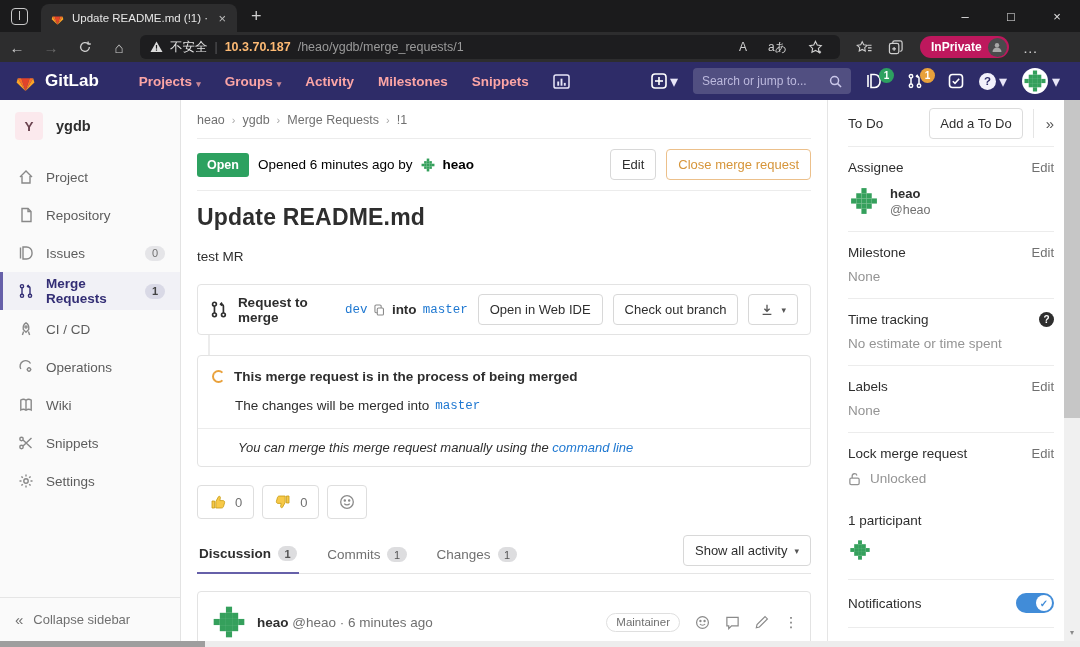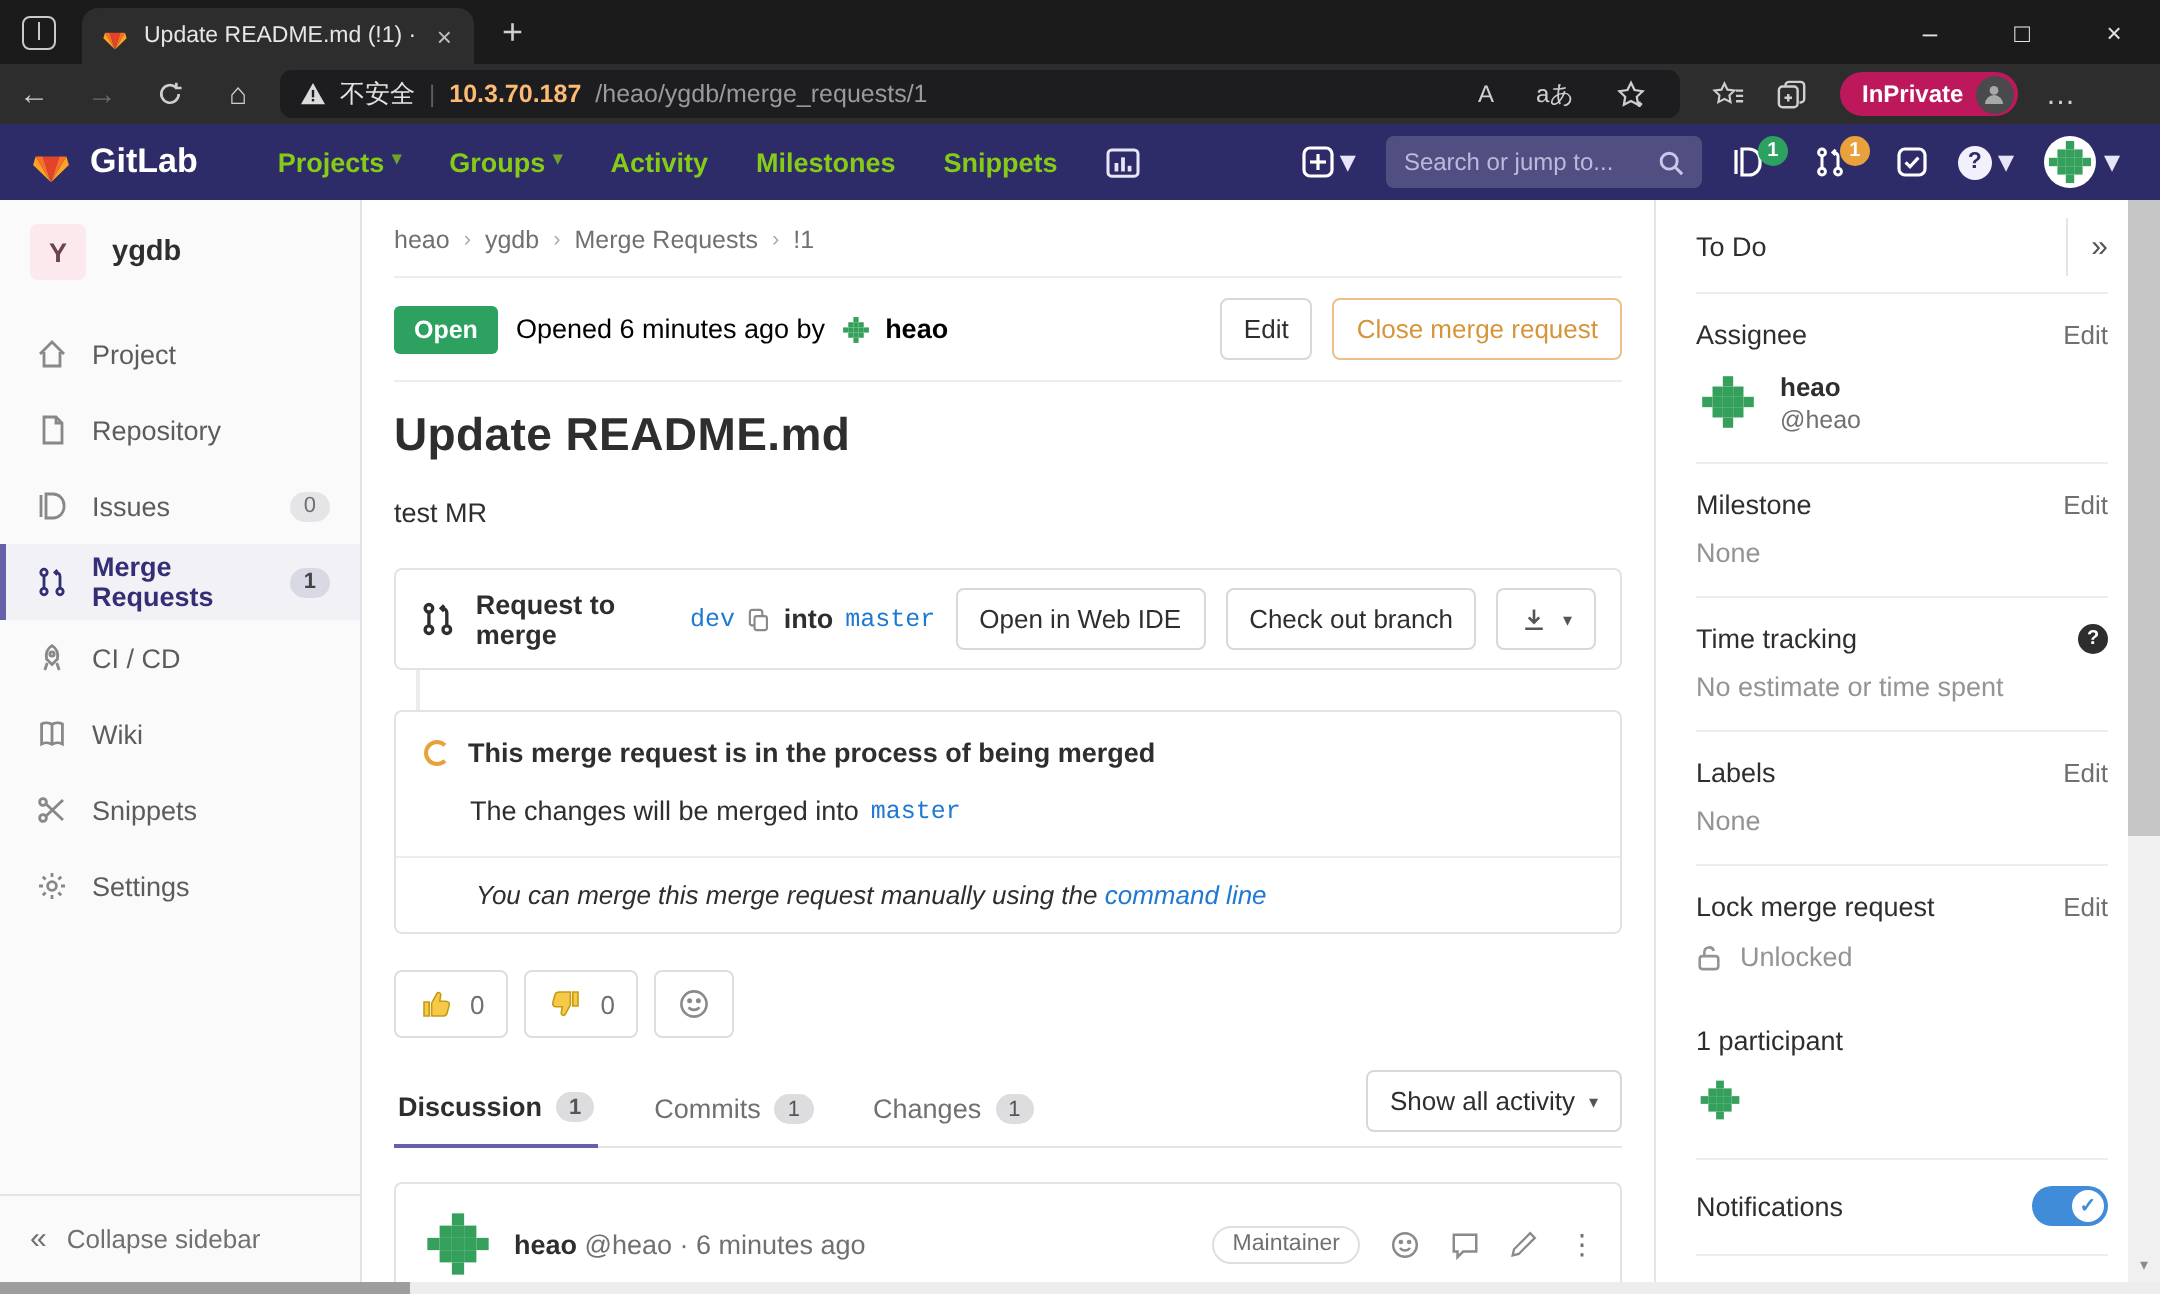--- a/index.html
+++ b/index.html
@@ -33,21 +33,21 @@
   .inprivate{margin-left:16px;display:flex;align-items:center;background:#be185d;border-radius:12px;height:22px;padding:0 2px 0 11px;gap:6px}
   .inprivate-label{color:#fff;font-size:12px;font-weight:700}
   .inp-avatar{width:19px;height:19px;border-radius:50%;background:#4a4a4c;display:flex;align-items:center;justify-content:center}
   .ellipsis{margin-left:14px;margin-right:12px;color:#cfcfcf;font-size:15px;letter-spacing:1px}
 
   
   .glnav{position:absolute;top:62px;left:0;right:0;height:38px;background:#2e2c68;display:flex;align-items:center;color:#e7e5f7}
   .brand{display:flex;align-items:center;gap:8px;margin-left:14px}
   .brand-name{font-size:17px;font-weight:700;color:#fff}
   .glmenu{display:flex;align-items:center;gap:24px;margin-left:40px;font-size:13.5px;font-weight:700}
-  .glmenu .mi{display:flex;align-items:flex-start;gap:4px;color:#84cc16}
+  .glmenu .mi{display:flex;align-items:flex-end;gap:4px;color:#fca5a5}
   .mi .caret{font-size:9px;opacity:.75}
   .glright{margin-left:auto;display:flex;align-items:center;gap:15px;margin-right:20px}
   .glplus{display:flex;align-items:center;gap:3px}
   .glsearch{width:158px;height:26px;background:rgba(255,255,255,.17);border-radius:4px;display:flex;align-items:center;padding:0 9px;gap:6px}
   .glsearch .ph{flex:1;font-size:12px;color:#bcb9dd;white-space:nowrap;overflow:hidden}
   .counted{position:relative;padding-right:10px}
   .glbadge{position:absolute;top:-5px;right:-2px;min-width:15px;height:15px;border-radius:8px;color:#fff;font-size:10px;font-weight:700;display:flex;align-items:center;justify-content:center;padding:0 3px}
   .glbadge.green{background:#2da160}
   .glbadge.orange{background:#e9a13b}
   .helpcircle{width:17px;height:17px;border-radius:50%;background:#f2f1fb;color:#2e2c68;font-size:11.5px;font-weight:700;display:flex;align-items:center;justify-content:center}
@@ -361,20 +361,28 @@
       <div class="item">
         <svg class="ic" viewBox="0 0 16 16" fill="none" stroke="currentColor" stroke-width="1.4">
             <path d="M8 1.8c2.3 1.4 3.2 3.8 2.7 6.7L8 11.2 5.3 8.5C4.8 5.6 5.7 3.2 8 1.8z"></path>
             <circle cx="8" cy="6" r="1.1"></circle>
             <path d="M5.6 10.5L4.4 14M10.4 10.5l1.2 3.5"></path>
           </svg>
         <span>CI / CD</span>
       </div>
       <div class="item">
         <svg class="ic" viewBox="0 0 16 16" fill="none" stroke="currentColor" stroke-width="1.4">
+            <path d="M12.5 4.5A5.5 5.5 0 102.8 10"></path>
+            <circle cx="11" cy="10.5" r="1.6"></circle>
+            <path d="M11 7.9v1.2M11 11.9v1.2M8.7 10.5h1.2M12.1 10.5h1.2"></path>
+          </svg>
+        <span>Operations</span>
+      </div>
+      <div class="item">
+        <svg class="ic" viewBox="0 0 16 16" fill="none" stroke="currentColor" stroke-width="1.4">
             <path d="M8 3.2C6.6 2.2 4.3 2.2 2.8 3v10c1.5-.8 3.8-.8 5.2.2 1.4-1 3.7-1 5.2-.2V3c-1.5-.8-3.8-.8-5.2.2z"></path>
             <path d="M8 3.2v10"></path>
           </svg>
         <span>Wiki</span>
       </div>
       <div class="item">
         <svg class="ic" viewBox="0 0 16 16" fill="none" stroke="currentColor" stroke-width="1.4">
             <circle cx="3.5" cy="4" r="1.7"></circle>
             <circle cx="3.5" cy="12" r="1.7"></circle>
             <path d="M5 5l8.5 8M5 11L13.5 3"></path>
@@ -571,20 +579,21 @@
           </span>
         </div>
 
       </div>
     </div>
   </div>
 
   <div class="aside">
     <div class="todo-row">
       <span class="todo-label">To Do</span>
+      <button class="addtodo">Add a To Do</button>
       <span class="aside-collapse">»</span>
     </div>
 
     <div class="sect">
       <div class="sect-head">
         <span>Assignee</span>
         <span class="edit">Edit</span>
       </div>
       <div class="assignee-user">
         <span class="identicon rnd sz32">

